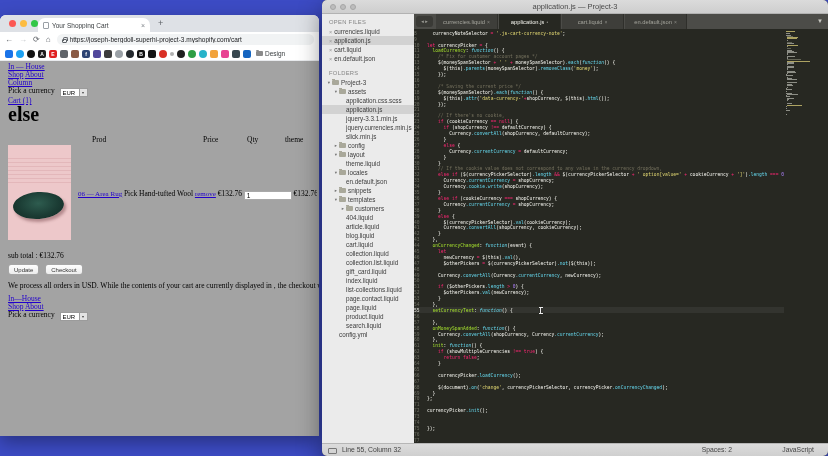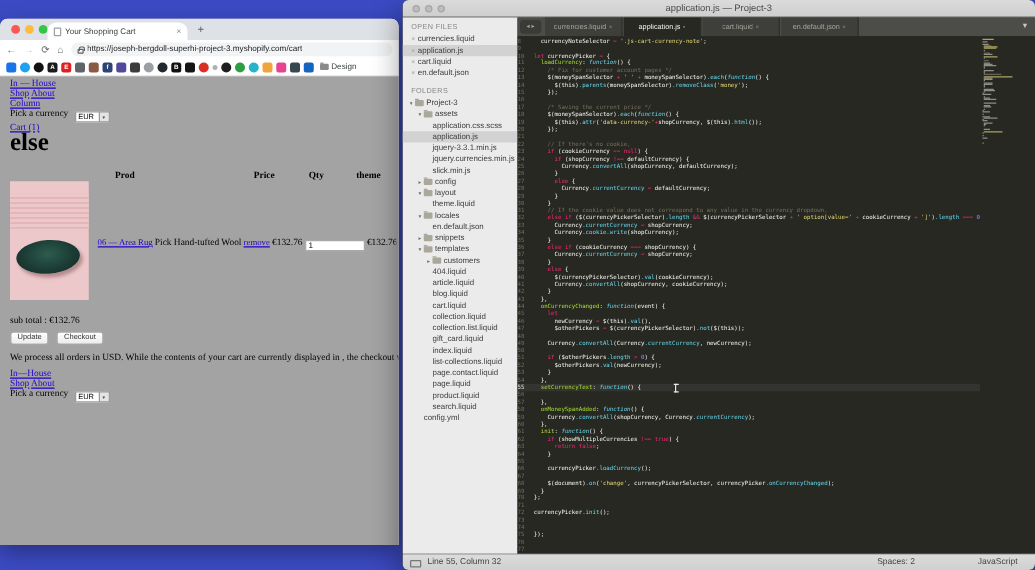--- a/index.html
+++ b/index.html
@@ -34,21 +34,21 @@
 
 
 #pagecontent{position:absolute;left:0;top:46px;right:0;bottom:0;background:#a3a3a3;font-family:"Liberation Serif",serif;overflow:hidden}
 .plink{color:#2200cc;text-decoration:underline;cursor:pointer}
 .ptext,#pagecontent{font-size:7.5px;color:#000}
 #navblock{position:absolute;left:8px;top:2px;line-height:8px}
 .selectbox{display:inline-flex;vertical-align:-2px;margin-left:3px}
 .selectbox .val{border:1px solid #9b9b9b;background:#fff;font-size:6px;font-family:"Liberation Sans",sans-serif;padding:0 2px;height:9px;line-height:8px;min-width:20px}
 .selectbox .btn{width:8px;height:9px;border:1px solid #9b9b9b;border-left:none;background:#e3e3e3;font-size:4px;color:#444;display:flex;align-items:center;justify-content:center}
 #pagetitle{position:absolute;left:8px;top:42px;font-size:20px;font-weight:bold}
-.th{position:absolute;top:74px;font-weight:bold;font-size:7.5px}
+.th{position:absolute;top:74px;font-weight:normal;font-size:7.5px}
 #prodimg{position:absolute;left:8px;top:84px;width:63px;height:95px;background:#edc8ca;overflow:hidden}
 #prodimg .stripes{position:absolute;left:0;top:10px;right:0;height:28px;background:repeating-linear-gradient(#edc8ca 0 3px,#e3b7ba 3px 4px)}
 #prodimg .rug{position:absolute;left:5px;top:47px;width:51px;height:27px;background:radial-gradient(ellipse at 50% 42%,#2e5c4f 0%,#1b3c34 55%,#112823 100%);border-radius:50%;transform:rotate(-4deg);box-shadow:2px 3px 3px rgba(95,45,50,.4)}
 #cartrow{position:absolute;left:78px;top:128px;right:2px;font-size:7px;white-space:nowrap;overflow:hidden}
 #qtyinput{display:inline-block;width:48px;height:9px;border:1px solid #a9a9a9;background:#fff;font-size:6.5px;font-family:"Liberation Sans",sans-serif;padding:0 0 0 2px;vertical-align:-2px}
 #subtotal{position:absolute;left:8px;top:190px}
 #cartbtns{position:absolute;left:8px;top:203px}
 .btn-sm{display:inline-block;border:1px solid #a6a6a6;border-radius:3px;background:linear-gradient(#fefefe,#ececec);font-size:6px;font-family:"Liberation Sans",sans-serif;color:#333;padding:1.5px 5px;margin-right:4px}
 #usdnote{position:absolute;left:8px;top:220px;right:0;white-space:nowrap;overflow:hidden}
 #pagefooter{position:absolute;left:8px;top:234px;line-height:8px}

